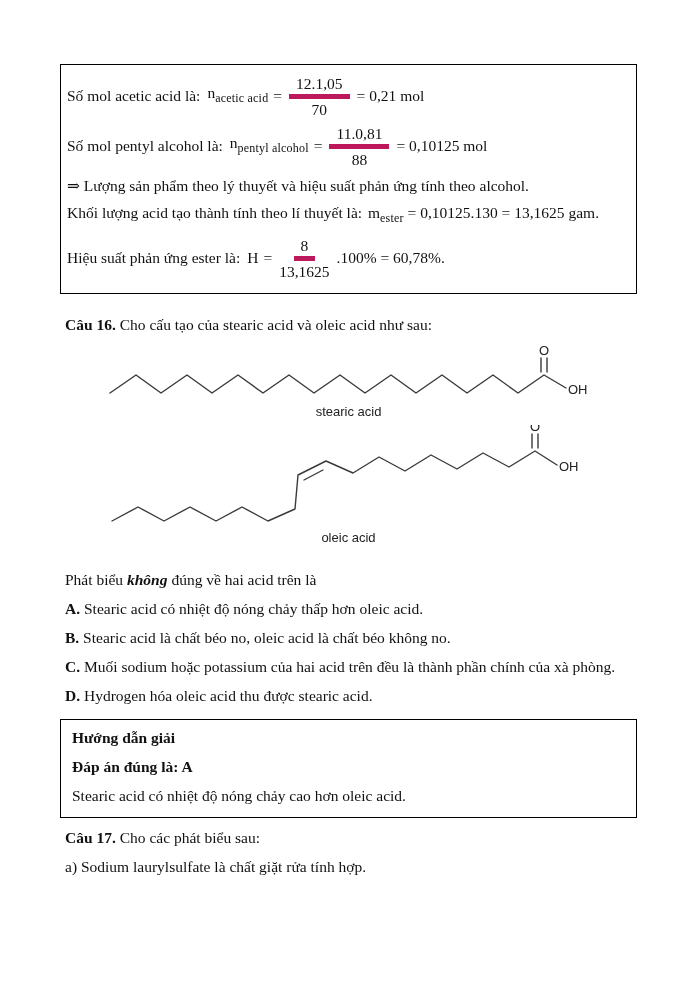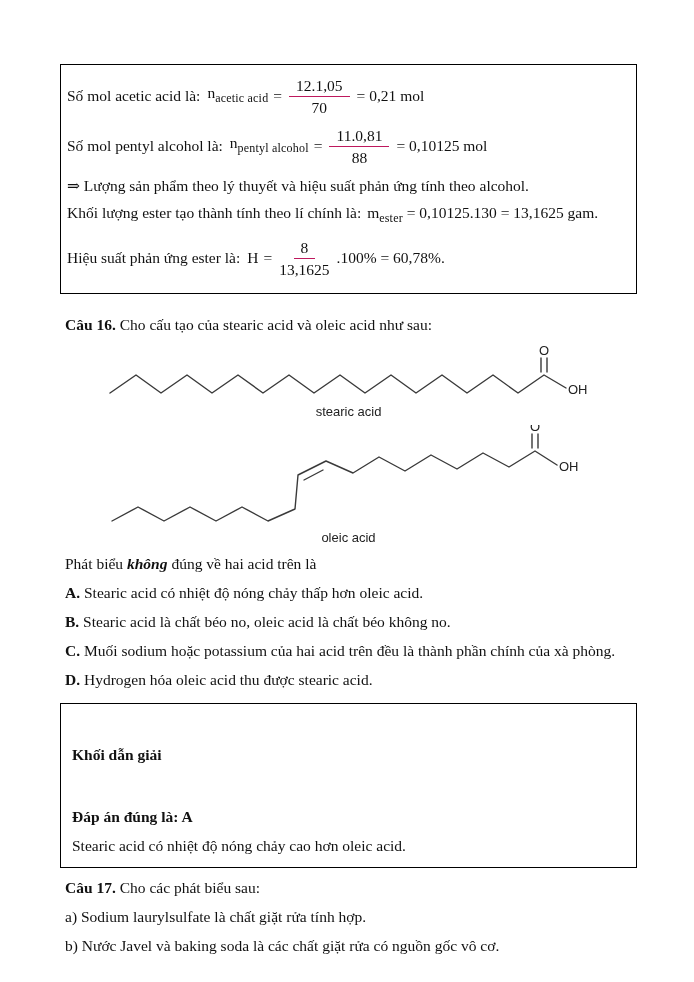--- a/index.html
+++ b/index.html
@@ -9,35 +9,35 @@
     font-size:15.5px;line-height:29px;overflow:hidden;
   }
   .content{width:577px;margin:64px 0 0 60px;}
   .box{border:1px solid #000;}
   .sol-box{padding:4px 8px 8px 6px;margin-bottom:16px;}
   .frm-line{display:flex;align-items:center;gap:5px;line-height:22px;margin:4px 0;min-height:46px;flex-wrap:nowrap;white-space:nowrap;}
   .txt-line{line-height:26px;margin:1px 0;}
   .var{margin-left:2px;}
   sub.fsub{font-size:12px;letter-spacing:0.2px;}
   .frac{display:inline-flex;flex-direction:column;align-items:center;vertical-align:middle;line-height:19px;margin:0 2px;}
-  .frac .num{border-bottom:1px solid #be185d;padding:0 7px 1px 7px;}
+  .frac .num{border-bottom:5px solid #be185d;padding:0 7px 1px 7px;}
   .frac .den{padding-top:1px;}
   p{margin:0;padding-left:5px;}
-  .bold{font-weight:bold;margin-top:33px;}
+  .bold{font-weight:bold;}
   .bolditalic{font-weight:bold;font-style:italic;}
   .justify{text-align:justify;}
   .q-head{margin-top:5px;}
   .molecule{margin:6px 0 0 0;}
   .mol-svg{display:block;margin-left:5px;}
   .mol-svg path, .mol-svg line{stroke:#3a3a3a;stroke-width:1.4;fill:none;stroke-linejoin:round;stroke-linecap:round;}
   .mol-label{font-family:"Liberation Sans","DejaVu Sans",sans-serif;font-size:13px;color:#222;
     text-align:center;line-height:14px;margin:4px 0 2px 0;}
   .atom{font-family:"Liberation Sans","DejaVu Sans",sans-serif;font-size:13px;fill:#222;stroke:none;}
   .ans-box{padding:3px 8px 7px 6px;margin-top:9px;}
-  .stem{margin-top:4px;}
+  .stem{margin-top:20px;}
 </style>
 </head>
 <body>
 
 <div class="content">
 
   <div class="box sol-box">
 
     <div class="frm-line">
       <span>Số mol acetic acid là:</span>
@@ -57,21 +57,21 @@
       <span class="frac">
         <span class="num">11.0,81</span>
         <span class="den">88</span>
       </span>
       <span>= 0,10125 mol</span>
     </div>
 
     <div class="txt-line">⇒ Lượng sản phẩm theo lý thuyết và hiệu suất phản ứng tính theo alcohol.</div>
 
     <div class="txt-line">
-      <span>Khối lượng ester tạo thành tính theo lí chính là:</span>
+      <span>Khối lượng acid tạo thành tính theo lí thuyết là:</span>
       <span class="var"><span>m</span><sub class="fsub">ester</sub></span>
       <span>= 0,10125.130 = 13,1625 gam.</span>
     </div>
 
     <div class="frm-line">
       <span>Hiệu suất phản ứng ester là:</span>
       <span class="var">H</span>
       <span>=</span>
       <span class="frac">
         <span class="num">8</span>
@@ -126,25 +126,24 @@
   <p class="justify">
     <span class="bold">C.</span>
     <span>Muối sodium hoặc potassium của hai acid trên đều là thành phần chính của xà phòng.</span>
   </p>
   <p>
     <span class="bold">D.</span>
     <span>Hydrogen hóa oleic acid thu được stearic acid.</span>
   </p>
 
   <div class="box ans-box">
-    <p class="bold">Khối dẫn giải</p>
+    <p class="bold">Hướng dẫn giải</p>
     <p class="bold">Đáp án đúng là: A</p>
     <p>Stearic acid có nhiệt độ nóng chảy cao hơn oleic acid.</p>
   </div>
 
   <p class="q-head">
     <span class="bold">Câu 17.</span>
     <span>Cho các phát biểu sau:</span>
   </p>
   <p>a) Sodium laurylsulfate là chất giặt rửa tính hợp.</p>
-  <p>b) Nước Javel và baking soda là các chất giặt rửa có nguồn gốc vô cơ.</p>
 
 </div>
 
 </body></html>

